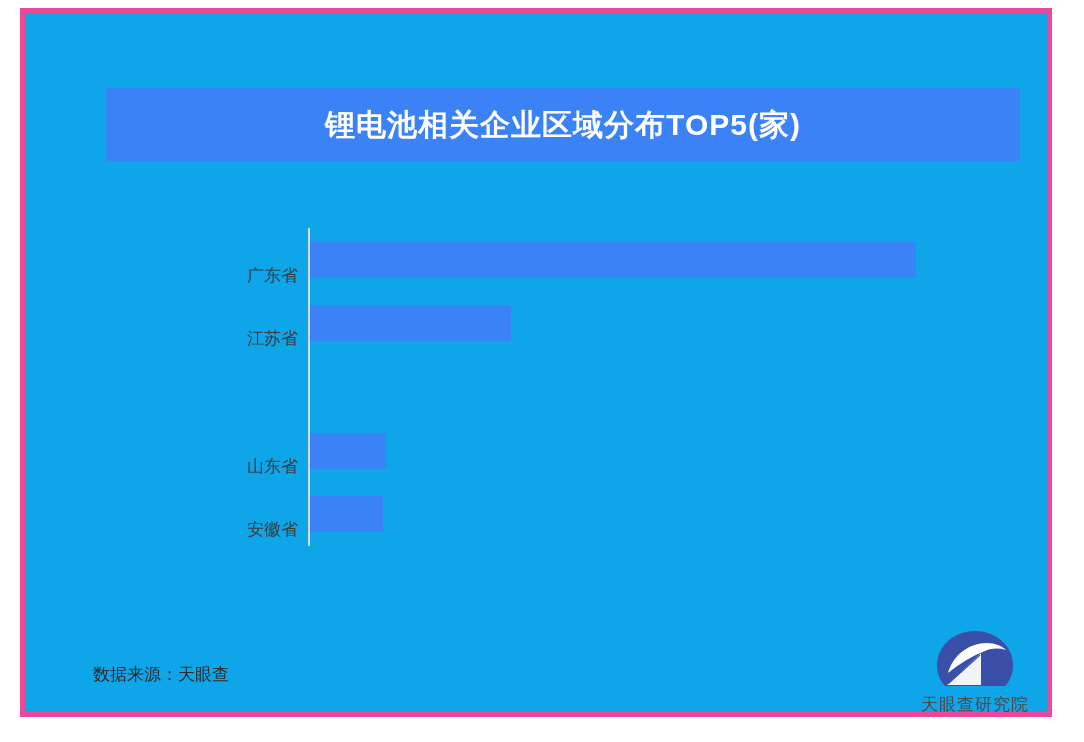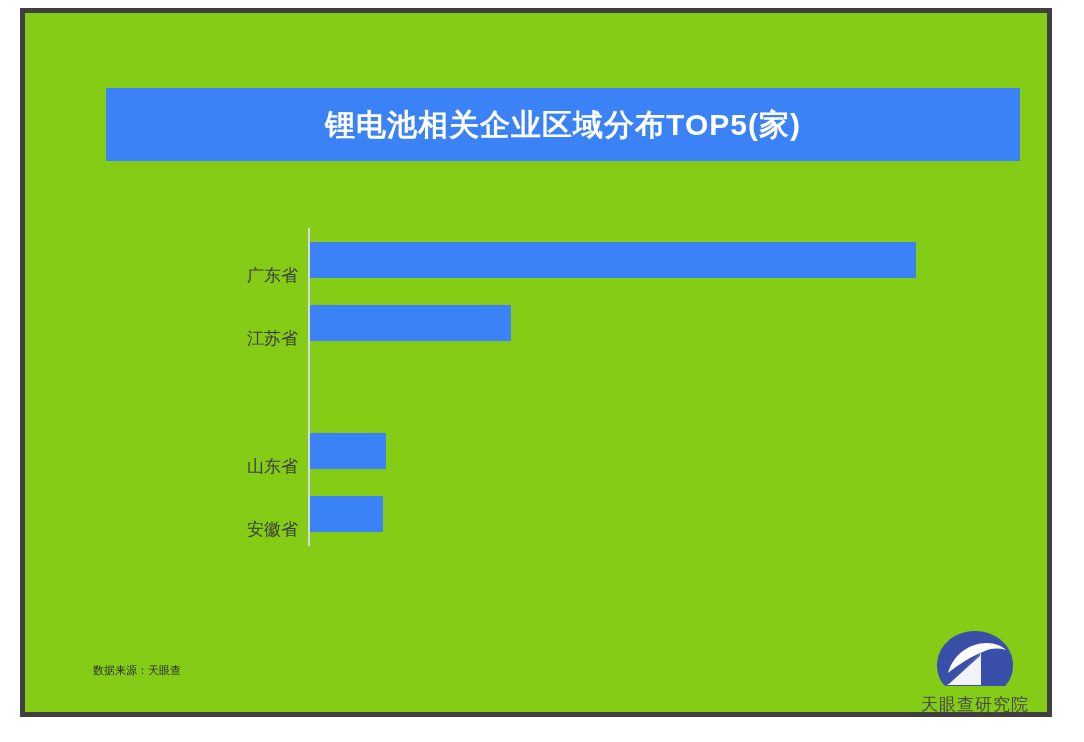--- a/index.html
+++ b/index.html
@@ -15,23 +15,23 @@
     position: relative;
   }
 
   
   #infographic-frame {
     position: absolute;
     left: 20px;
     top: 8px;
     width: 1032px;
     height: 709px;
-    border: 5px solid #404040;
+    border: 5px solid #ec4899;
     box-sizing: border-box;
-    background: #84cc16;
+    background: #0ea5e9;
     padding-left: 8px;
   }
 
   
   #title-banner {
     position: absolute;
     left: 81px;
     top: 75px;
     width: 914px;
     height: 73px;
@@ -98,21 +98,21 @@
     transform: translateY(-50%);
     height: 36px;
     background: #3b82f6;
   }
 
   
   #source-note {
     position: absolute;
     left: 68px;
     top: 650px;
-    font-size: 11px;
+    font-size: 17px;
     color: #2b2b2b;
     white-space: nowrap;
     font-family: "Liberation Sans", "DejaVu Sans", sans-serif;
   }
 
   #brand-logo {
     position: absolute;
     left: 888px;
     top: 616px;
     width: 124px;

